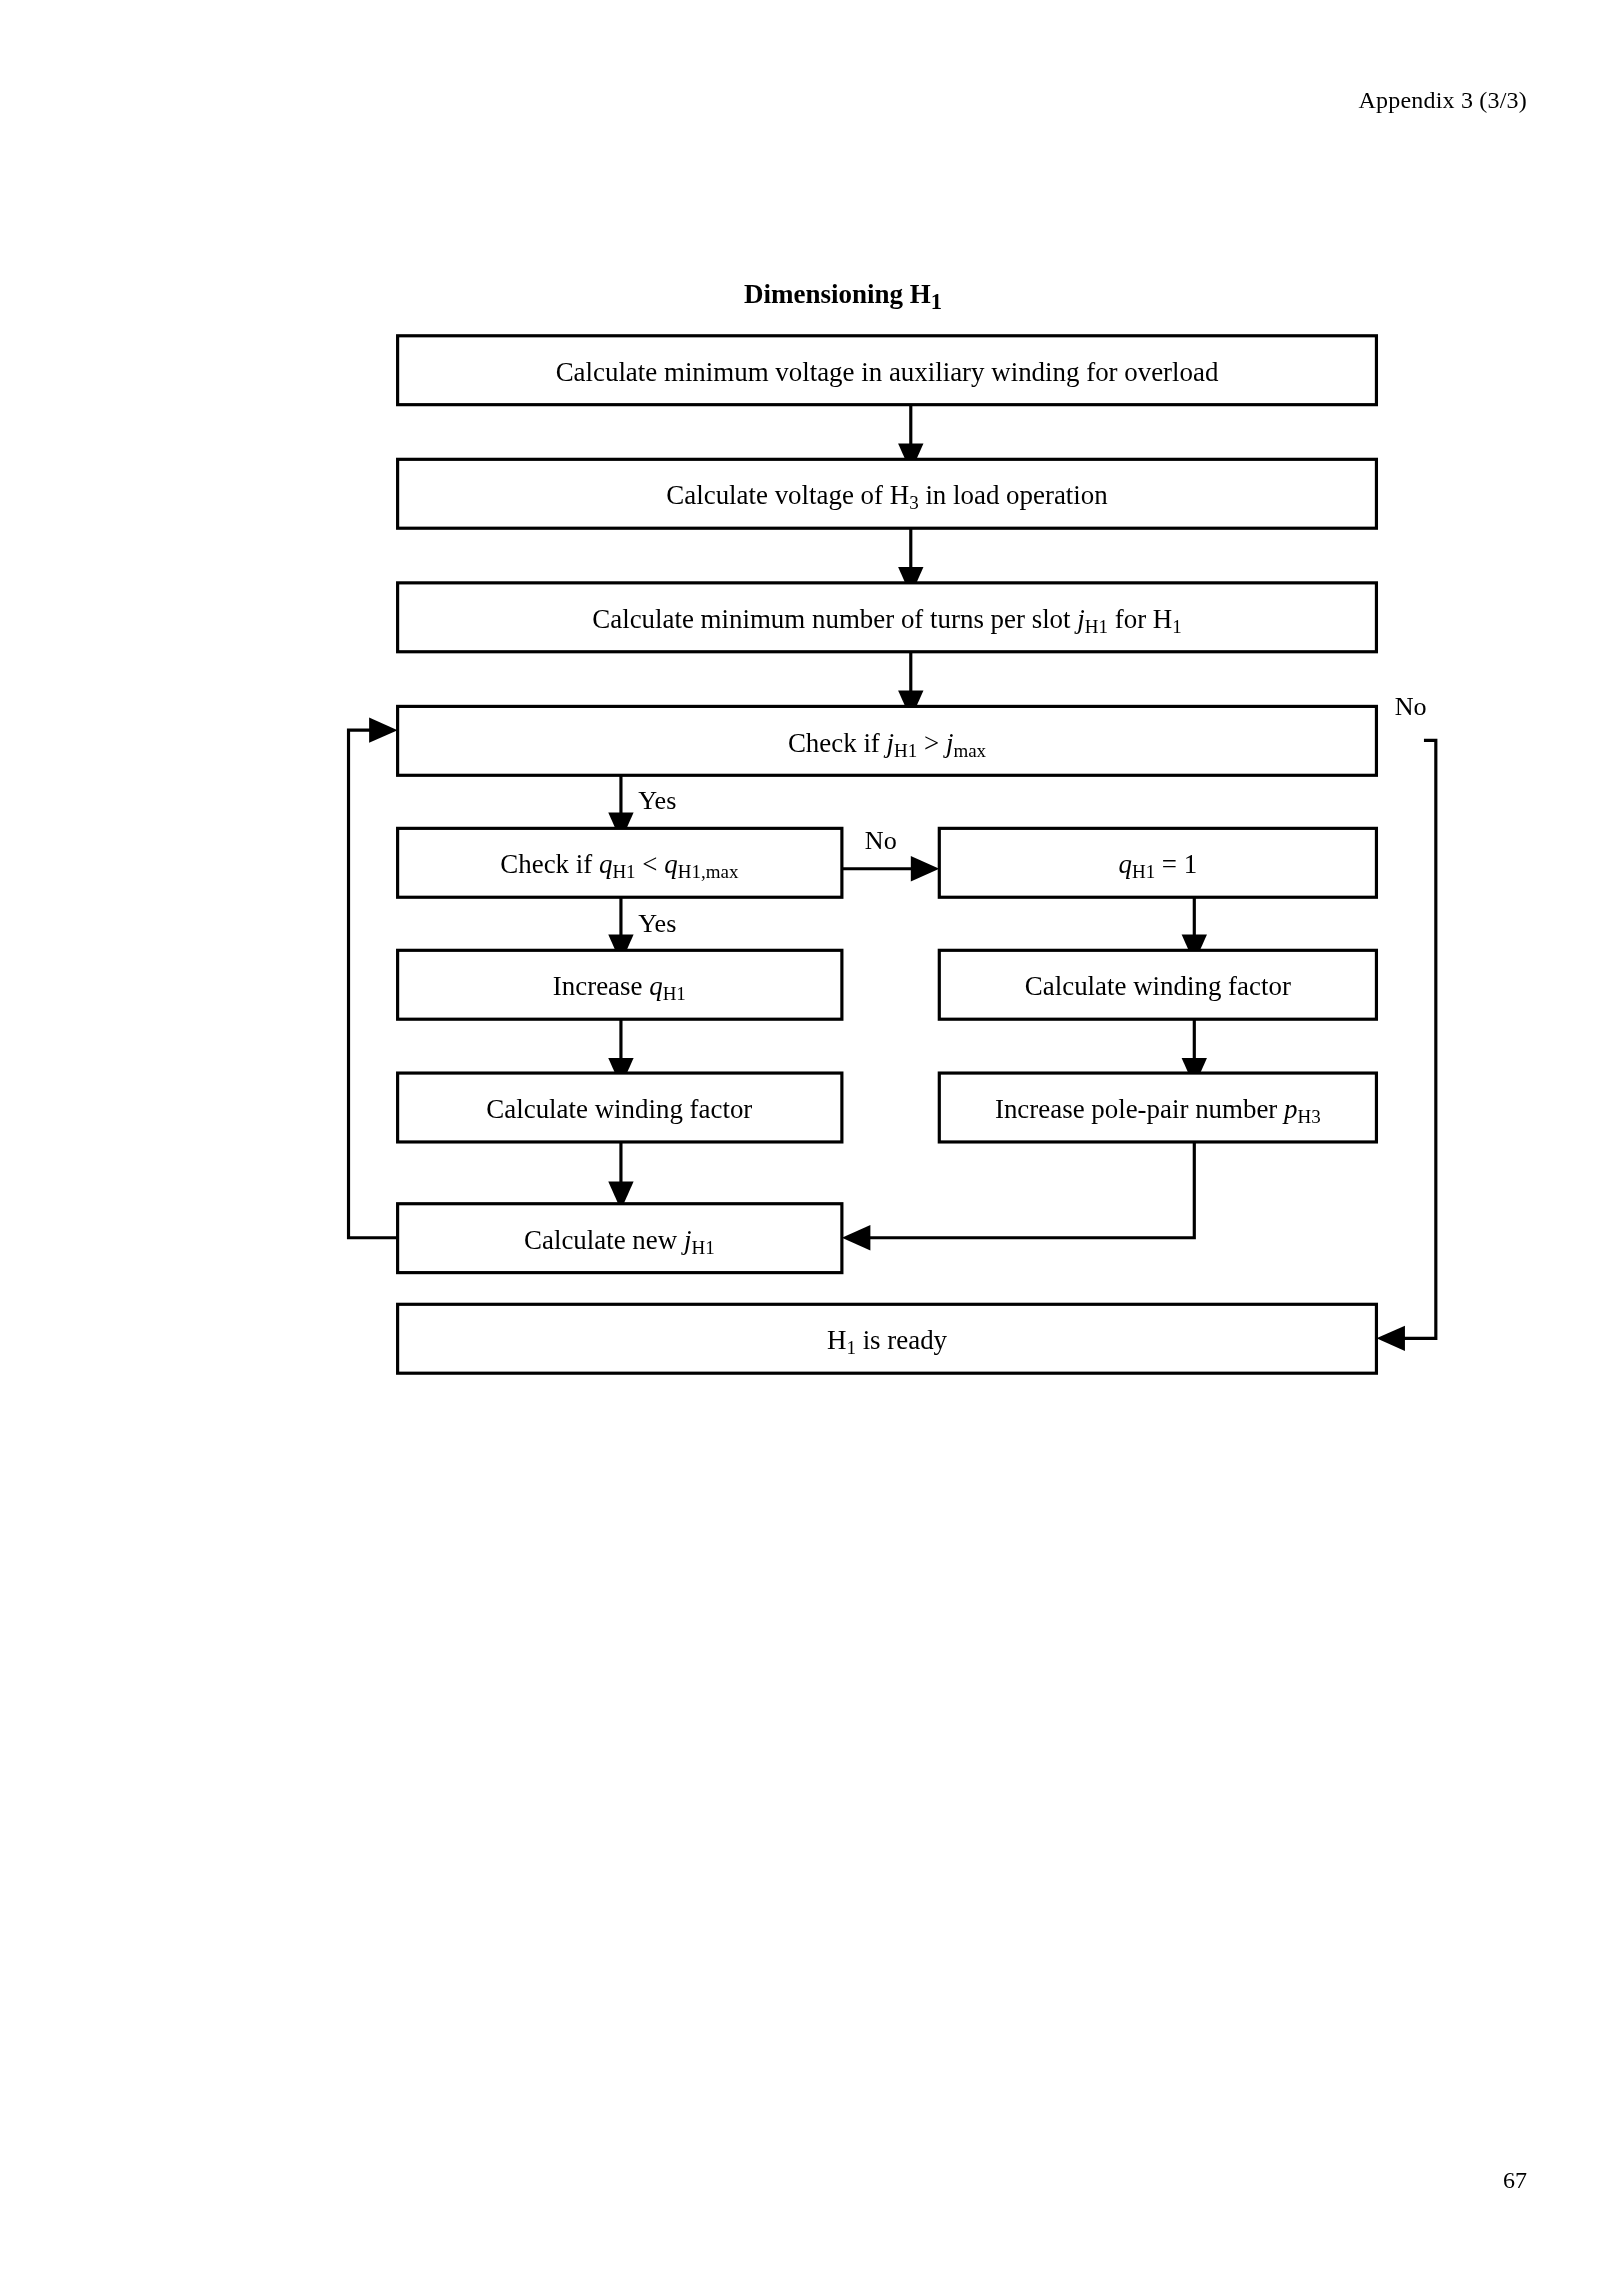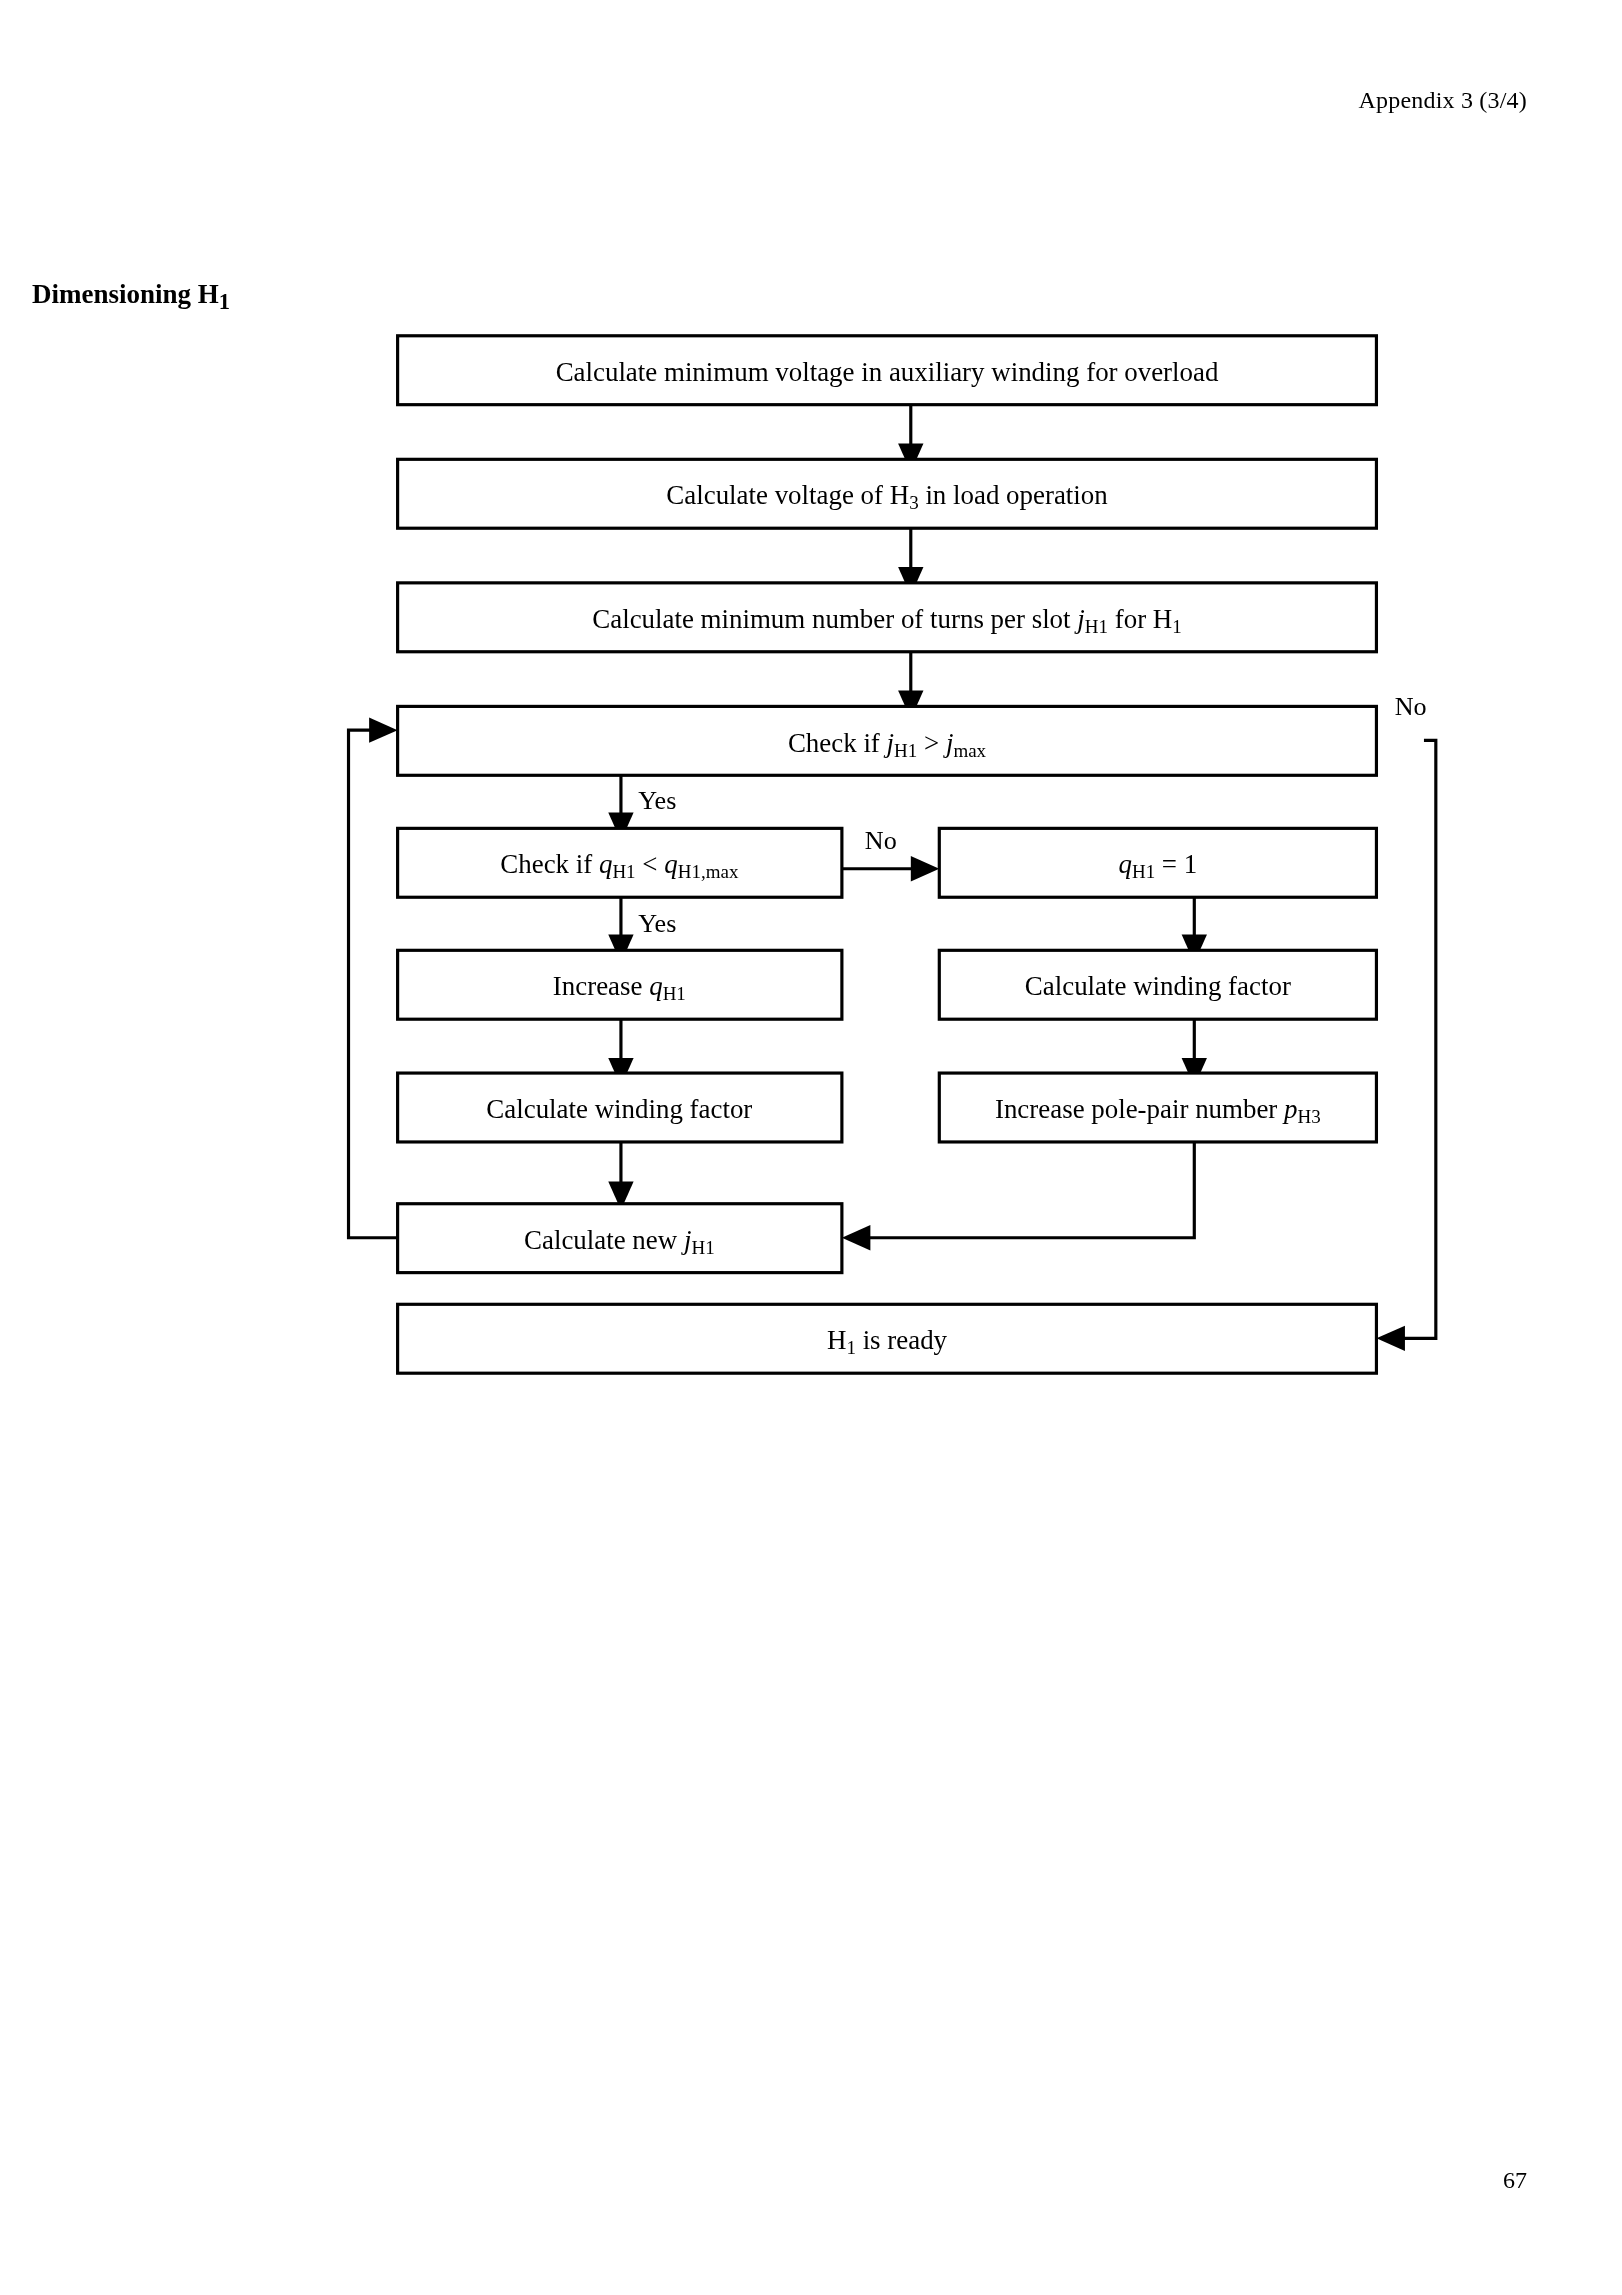--- a/index.html
+++ b/index.html
@@ -32,20 +32,21 @@
     bottom: 101px;
     right: 95px;
     font-size: 24px;
     font-family: Liberation Serif, serif;
   }
   .chart-title {
     position: absolute;
     left: 0;
     right: 0;
     top: 279px;
+    text-align: center;
     font-size: 27px;
     font-weight: bold;
   }
   .chart-title .shift {
     position: relative;
     left: 32px;
   }
   svg.flow {
     position: absolute;
     left: 0;
@@ -85,21 +86,21 @@
   svg.flow tspan.sub {
     font-size: 24px;
     baseline-shift: -28%;
   }
 </style>
 </head>
 <body>
 
 <div class="page">
 
-  <div class="page-header">Appendix 3 (3/4)</div>
+  <div class="page-header">Appendix 3 (3/3)</div>
 
   <div class="chart-title">
     <span class="shift">
       <span>Dimensioning H</span><sub>1</sub>
     </span>
   </div>
 
   <svg class="flow" viewBox="0 0 2048 2898">
 
     <g>

